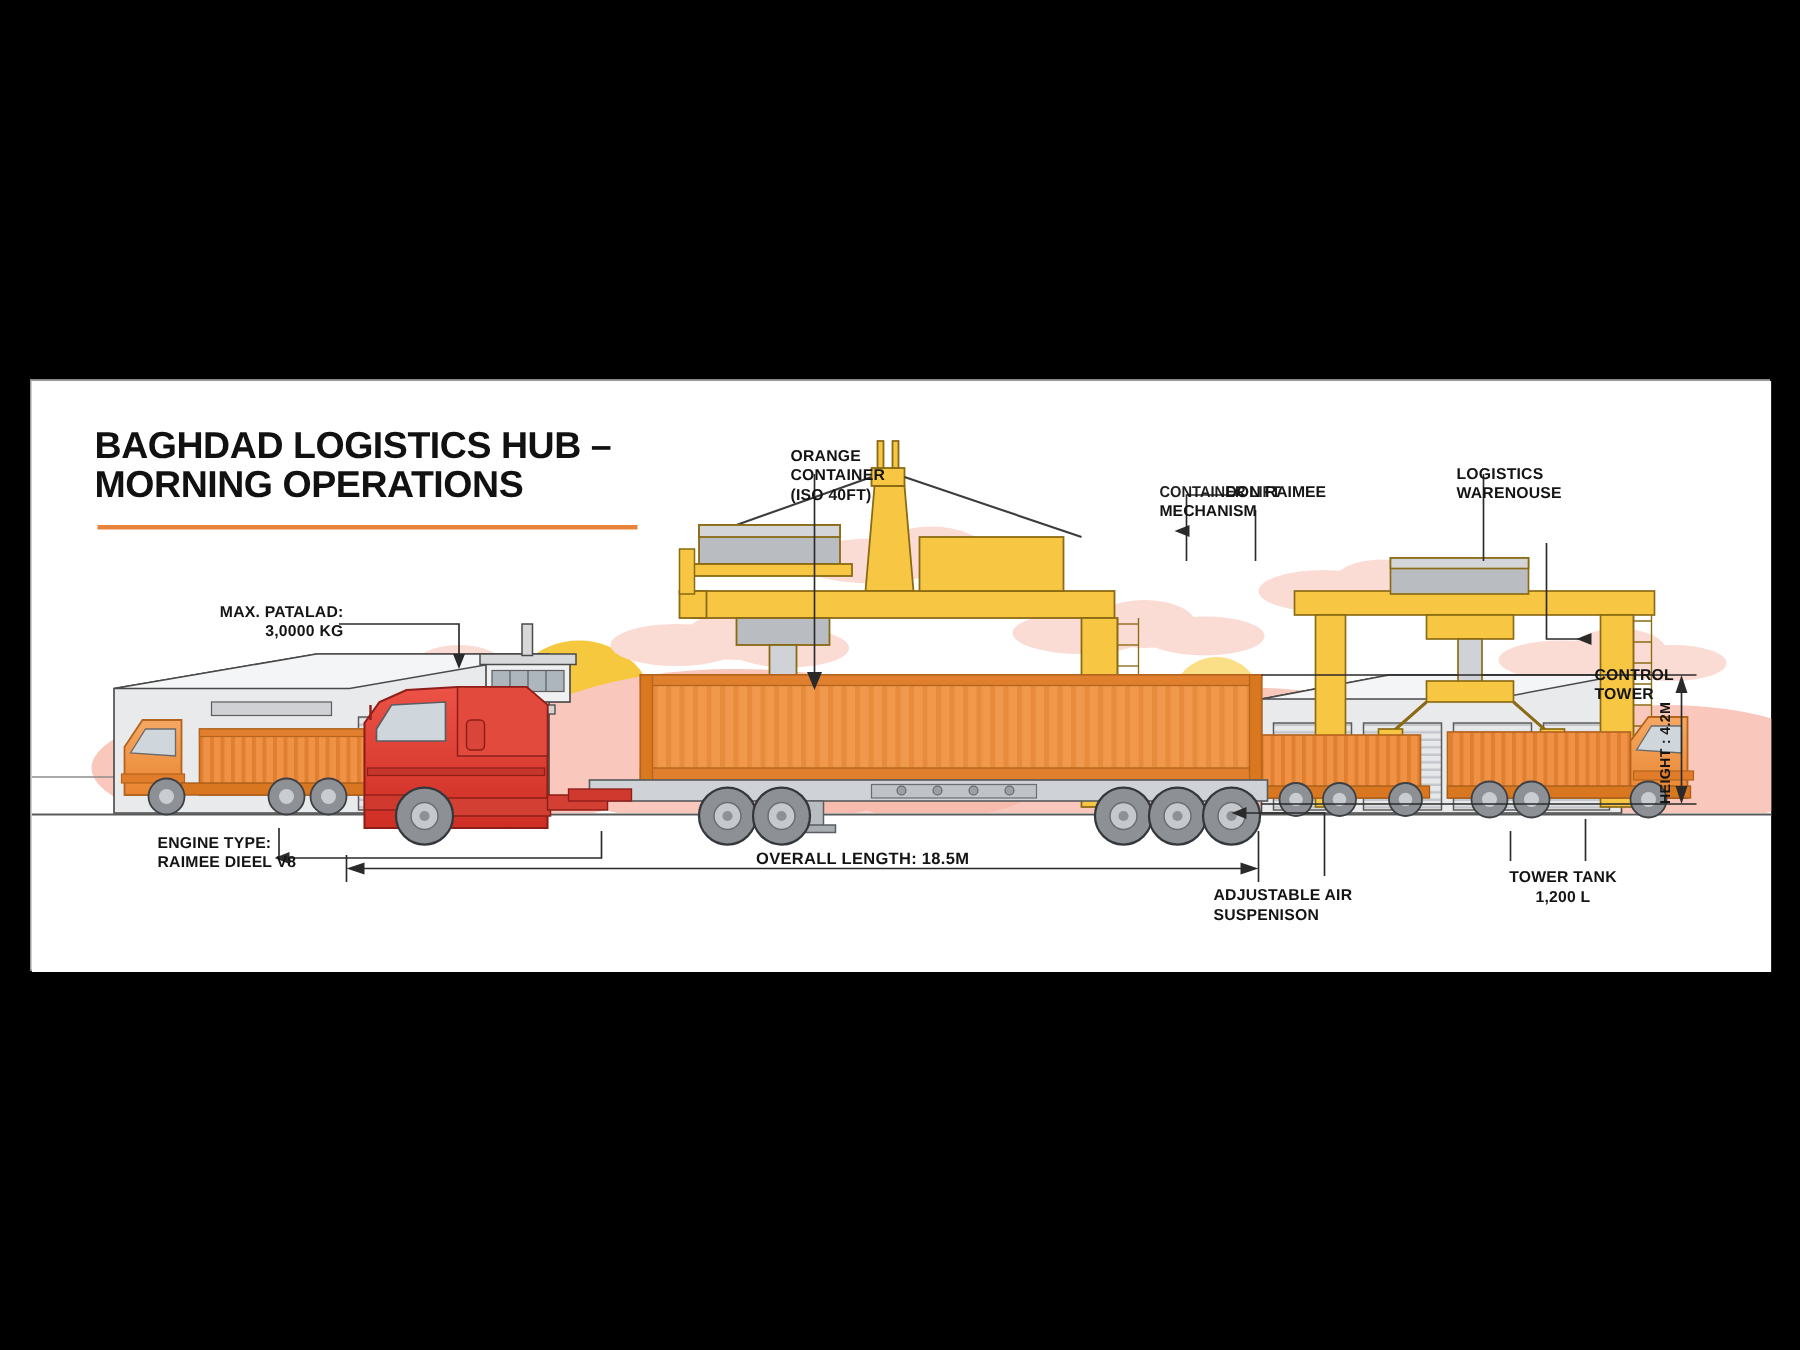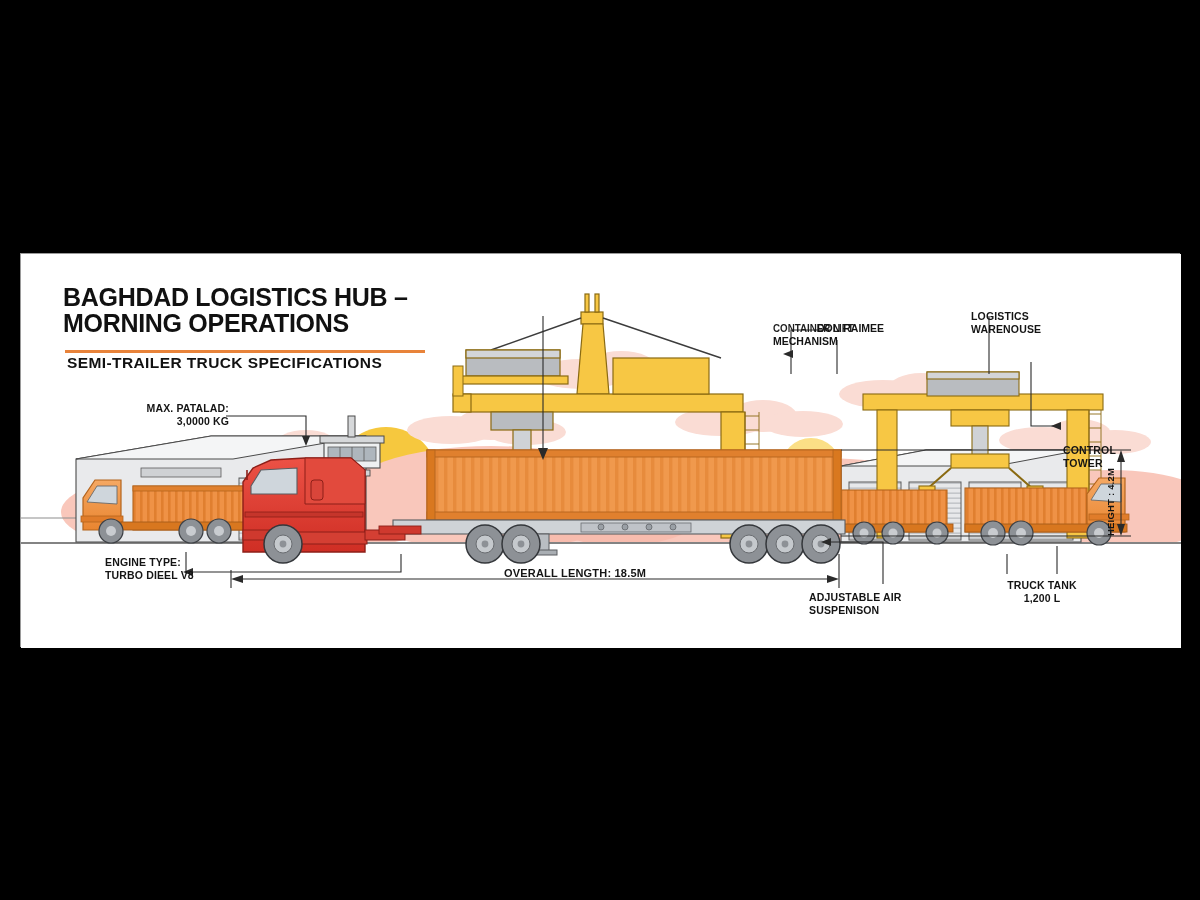--- a/index.html
+++ b/index.html
@@ -378,32 +378,36 @@
           <polygon points="1100,196 1096,208 1104,208" fill="#2a2a2a" stroke="none"></polygon>
           <polygon points="1100,282 1096,270 1104,270" fill="#2a2a2a" stroke="none"></polygon>
         </g>
       </svg>
 
       <div class="title1">
         <div>BAGHDAD LOGISTICS HUB –</div>
         <div>MORNING OPERATIONS</div>
       </div>
       <div class="rule"></div>
-      <div class="subtitle">SEMI-TRAILER TRUCK SPECIFICATIONS</div>
 
       <div class="ann r" style="left:62px;top:148px;width:146px;">
         <div>MAX. PATALAD:</div>
         <div>3,0000 KG</div>
       </div>
 
       <div class="ann" style="left:84px;top:302px;width:170px;">
         <div>ENGINE TYPE:</div>
-        <div>TURBO DIEEL V8</div>
-      </div>
-
+        <div>RAIMEE DIEEL V8</div>
+      </div>
+
+      <div class="ann" style="left:506px;top:44px;width:130px;">
+        <div>ORANGE</div>
+        <div>CONTAINER</div>
+        <div>(ISO 40FT)</div>
+      </div>
 
       <div class="glitch" style="left:752px;top:68px;width:170px;">
         <span class="ov">
           <b>DON RAIMEE</b>
           <i>CONTAINER LIFT</i>
         </span>
         <div>MECHANISM</div>
       </div>
 
       <div class="ann" style="left:950px;top:56px;width:140px;">
@@ -415,21 +419,21 @@
         <div>CONTROL</div>
         <div>TOWER</div>
       </div>
 
       <div class="ann" style="left:788px;top:337px;width:160px;">
         <div>ADJUSTABLE AIR</div>
         <div>SUSPENISON</div>
       </div>
 
       <div class="ann c" style="left:962px;top:325px;width:118px;">
-        <div>TRUCK TANK</div>
+        <div>TOWER TANK</div>
         <div>1,200 L</div>
       </div>
 
       <div class="dimtext" style="left:443px;top:313px;">OVERALL LENGTH: 18.5M</div>
 
       <div class="vert" style="left:1084px;top:186px;height:96px;">HEIGHT : 4.2M</div>
 
     </div>
   </div>
 </div>

